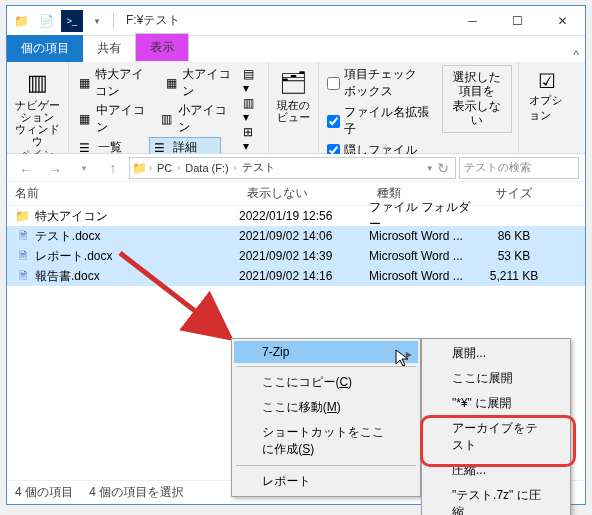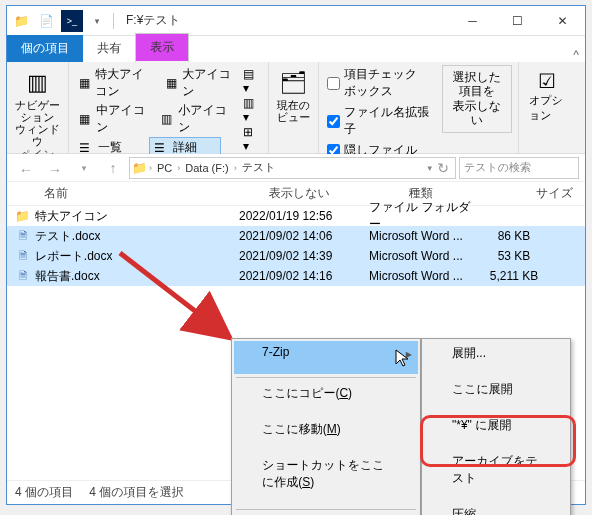--- a/index.html
+++ b/index.html
@@ -43,41 +43,41 @@
 .addrbar { height: 28px; display: flex; align-items: center; padding: 2px 6px; gap: 3px; background: #fff; border-bottom: 1px solid #eee; }
 .nav-btn { width: 26px; height: 24px; display: flex; align-items: center; justify-content: center; color: #999; font-size: 14px; }
 .addr-box { flex: 1; display: flex; align-items: center; height: 22px; border: 1px solid #ccc; padding: 0 2px; }
 .addr-seg { padding: 0 4px; color: #333; font-size: 11px; }
 .addr-sep { color: #888; font-size: 9px; padding: 0 1px; }
 .addr-icon { width: 16px; display: flex; justify-content: center; }
 .search-box { width: 120px; height: 22px; border: 1px solid #ccc; padding: 0 4px; color: #888; font-size: 11px; display: flex; align-items: center; }
 
 .file-area { flex: 1; display: flex; flex-direction: column; }
 .col-head { display: flex; height: 24px; align-items: center; border-bottom: 1px solid #eee; color: #444; }
-.col-head div { padding: 0 8px; margin-left: 29px; }
+.col-head div { padding: 0 8px; }
 .c-name { width: 232px; }
 .c-date { width: 130px; }
 .c-type { width: 110px; }
 .c-size { width: 70px; text-align: center; }
 .rows { }
 .row { display: flex; height: 20px; align-items: center; }
 .row.sel { background: #cde8ff; }
 .row .c-name { display: flex; align-items: center; gap: 4px; padding-left: 8px; }
 .fico { width: 16px; height: 16px; display: flex; align-items: center; justify-content: center; font-size: 12px; }
 .fico.folder { color: #f7c95e; }
 .fico.docx { color: #2b579a; font-size: 10px; }
 
 .status { height: 24px; display: flex; align-items: center; gap: 16px; padding: 0 8px; border-top: 1px solid #eee; color: #444; }
 
 .arrow { position: absolute; left: 115px; top: 248px; pointer-events: none; }
 
 .ctx { position: absolute; background: #f0f0f0; border: 1px solid #a0a0a0; box-shadow: 2px 2px 4px rgba(0,0,0,.25); padding: 2px; }
 .ctx1 { left: 231px; top: 338px; width: 190px; }
 .ctx2 { left: 421px; top: 338px; width: 150px; }
-.ctx-item { display: flex; align-items: flex-end; padding: 4px 24px 15px 28px; position: relative; }
+.ctx-item { display: flex; align-items: flex-end; padding: 4px 24px 4px 28px; position: relative; }
 .ctx-item.hov { background: #91c9f7; }
 .ctx-item.sub::after { content: "▶"; position: absolute; right: 6px; font-size: 8px; color: #555; }
 .ctx-sep { height: 1px; background: #c0c0c0; margin: 3px 2px; }
 .ctx u { text-decoration: underline; }
 
 .highlight-box { position: absolute; left: 420px; top: 415px; width: 156px; height: 52px; border: 3px solid #e53935; border-radius: 10px; pointer-events: none; }
 
 .cursor { position: absolute; left: 394px; top: 348px; pointer-events: none; }
 </style>
 </head>

